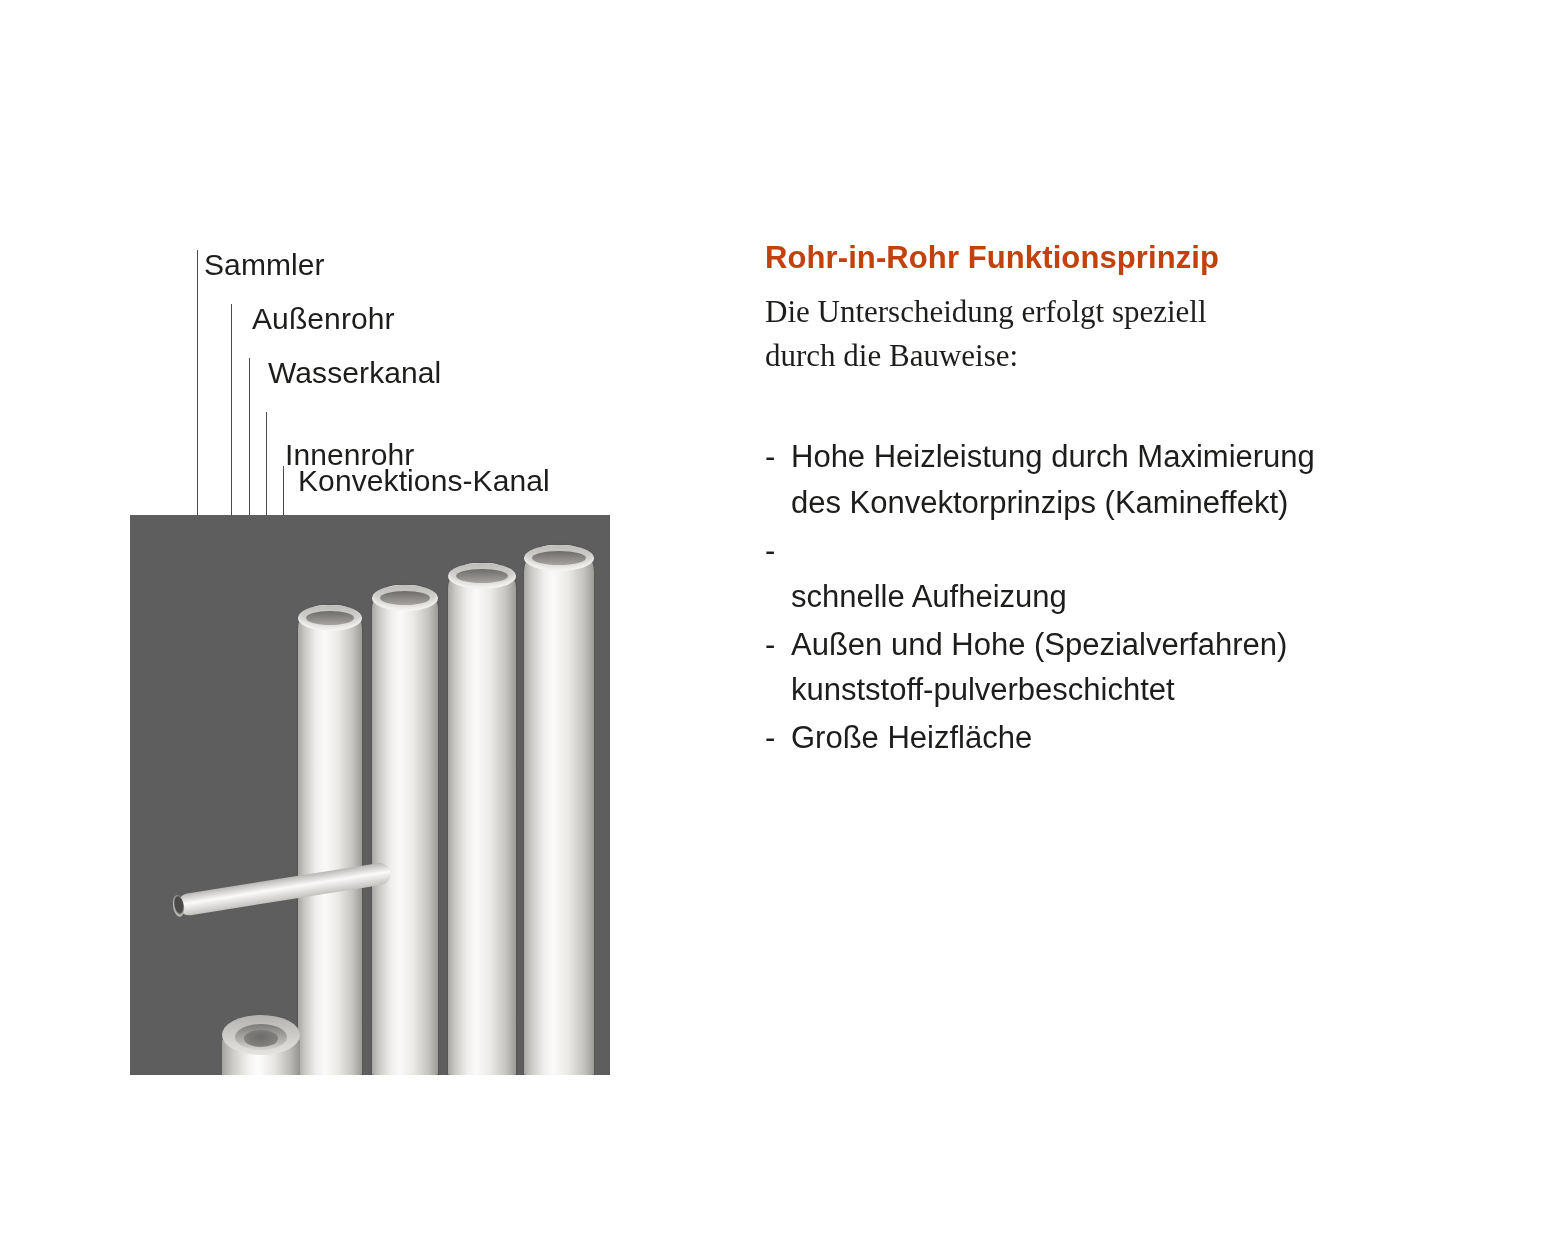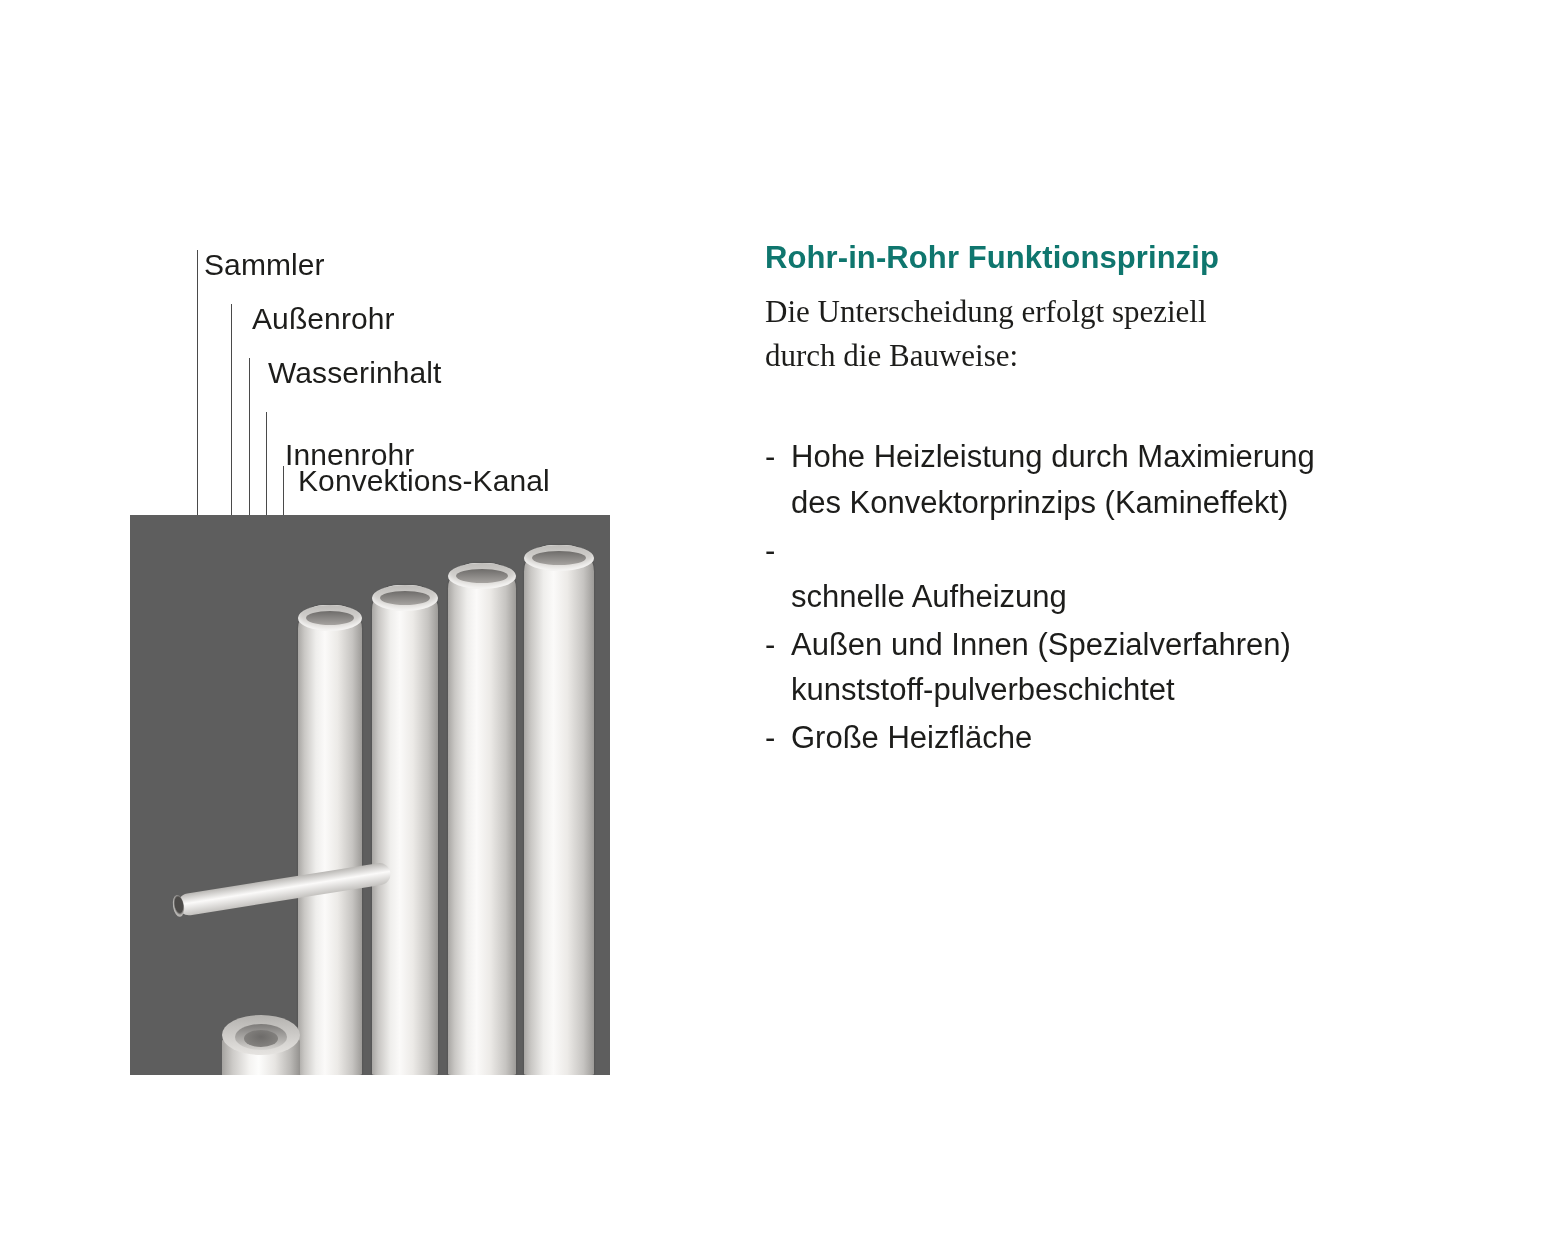--- a/index.html
+++ b/index.html
@@ -161,21 +161,21 @@
     position: absolute;
     left: 765px;
     top: 240px;
     width: 700px;
   }
   #headline {
     font-size: 31px;
     font-weight: bold;
     letter-spacing: 0.1px;
     margin: 0 0 14px 0;
-    color: #0f766e;
+    color: #c2410c;
   }
   .intro-line {
     font-size: 31px;
     line-height: 1.42;
     color: #1d1d1b;
     white-space: nowrap;
     font-family: Liberation Serif, serif;
   }
   #bullets {
     margin-top: 56px;
@@ -195,21 +195,21 @@
     flex: 1 1 auto;
   }
 </style>
 </head>
 <body>
 
 <div id="figure">
 
   <div class="callout-label" style="left:74px; top:18px;">Sammler</div>
   <div class="callout-label" style="left:122px; top:72px;">Außenrohr</div>
-  <div class="callout-label" style="left:138px; top:126px;">Wasserinhalt</div>
+  <div class="callout-label" style="left:138px; top:126px;">Wasserkanal</div>
   <div class="callout-label" style="left:155px; top:180px;margin-top:28px;">Innenrohr</div>
   <div class="callout-label" style="left:168px; top:234px;">Konvektions-Kanal</div>
 
   <div class="leader" style="left:67px;  top:20px;  height:435px;"></div>
   <div class="leader" style="left:101px; top:74px;  height:405px;"></div>
   <div class="leader" style="left:119px; top:128px; height:358px;"></div>
   <div class="leader" style="left:136px; top:182px; height:320px;"></div>
   <div class="leader" style="left:153px; top:236px; height:280px;"></div>
 
   <div id="photo">
@@ -266,21 +266,21 @@
       <span class="bullet-dash">-</span>
       <span class="bullet-text">
         <br>
         <span>schnelle Aufheizung</span>
       </span>
     </div>
 
     <div class="bullet">
       <span class="bullet-dash">-</span>
       <span class="bullet-text">
-        <span>Außen und Innen (Spezialverfahren)</span><br>
+        <span>Außen und Hohe (Spezialverfahren)</span><br>
         <span>kunststoff-pulverbeschichtet</span>
       </span>
     </div>
 
     <div class="bullet">
       <span class="bullet-dash">-</span>
       <span class="bullet-text">
         <span>Große Heizfläche</span>
       </span>
     </div>

